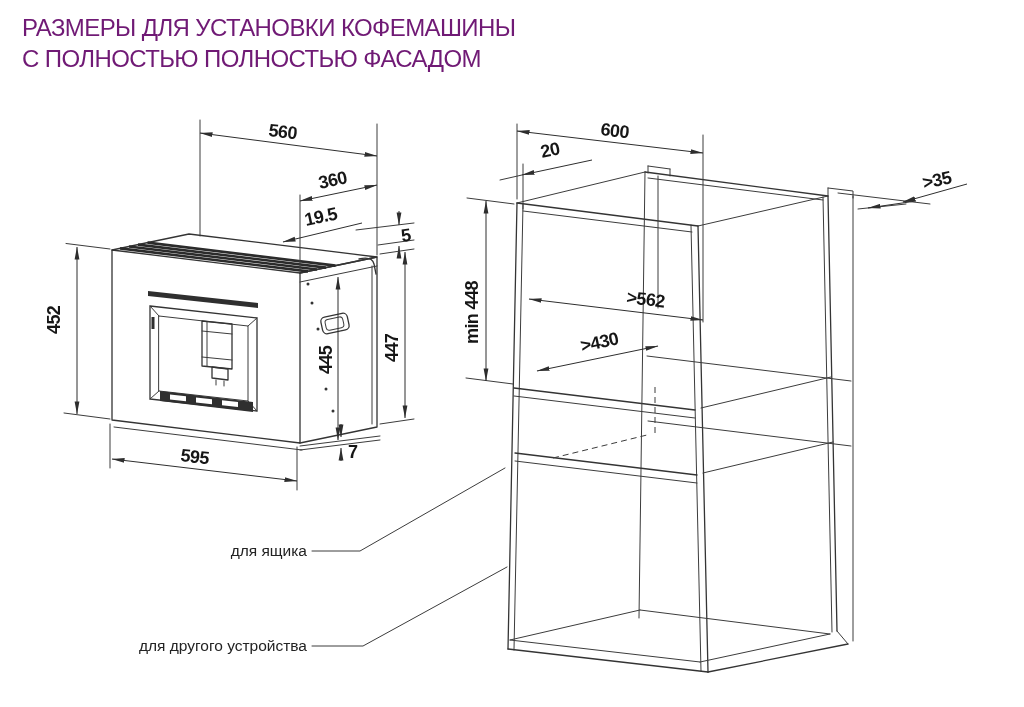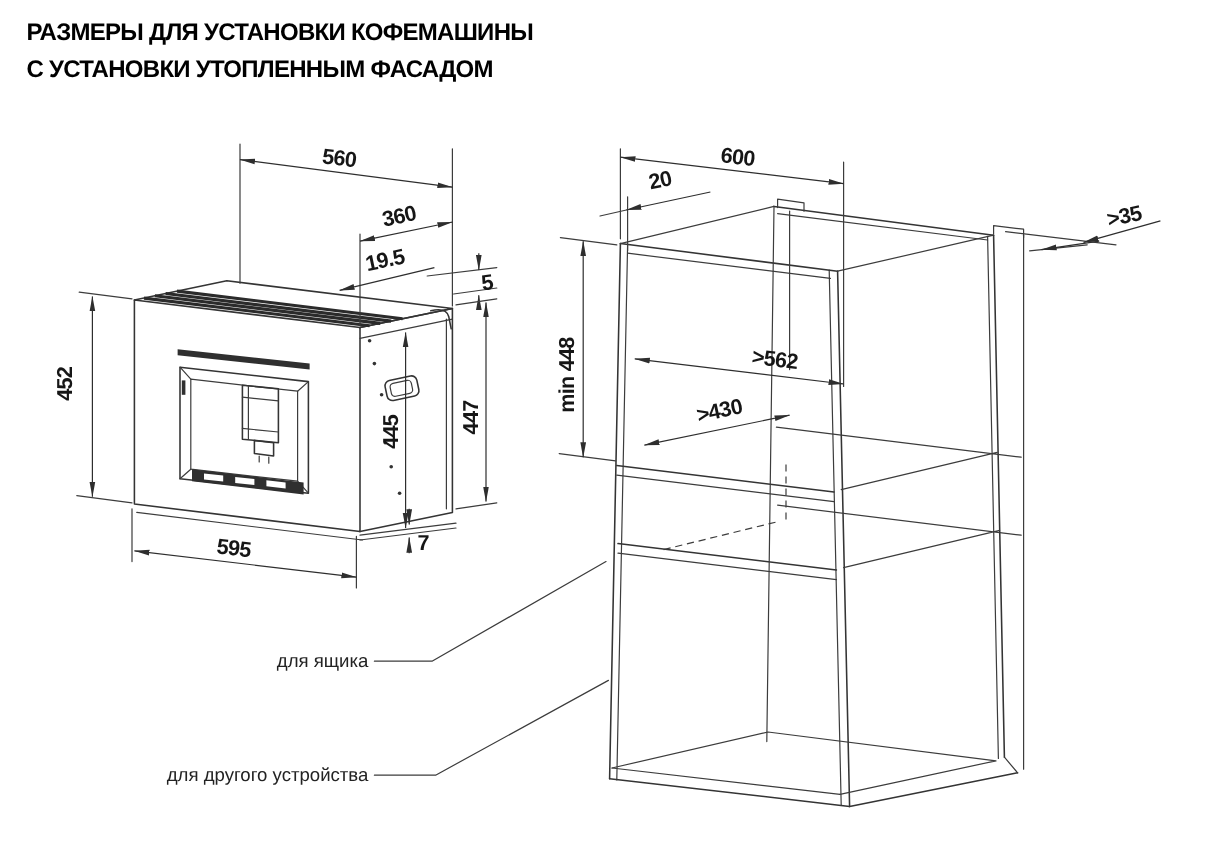--- a/index.html
+++ b/index.html
@@ -1,19 +1,19 @@
 <!DOCTYPE html>
 <html><head>
 <meta charset="utf-8">
 <style>
   html,body{margin:0;padding:0;background:#fff;}
   .stage{position:relative;width:1024px;height:707px;background:#fff;overflow:hidden;
          font-family:"Liberation Sans", sans-serif;}
-  .title{position:absolute;left:22px;top:12px;color:#000000;font-weight:bold;
-         font-size:20px;line-height:31px;letter-spacing:-0.6px;white-space:nowrap;}
+  .title{position:absolute;left:22px;top:12px;color:#701a75;font-weight:normal;
+         font-size:24px;line-height:31px;letter-spacing:-0.6px;white-space:nowrap;}
   svg{position:absolute;left:0;top:0;}
   .ol{fill:none;stroke:#343434;stroke-width:1.3;stroke-linejoin:round;stroke-linecap:round;}
   .thin{fill:none;stroke:#3c3c3c;stroke-width:1;stroke-linejoin:round;stroke-linecap:round;}
   .dima{fill:none;stroke:#2e2e2e;stroke-width:1;marker-start:url(#arr);marker-end:url(#arr);}
   .dime{fill:none;stroke:#2e2e2e;stroke-width:1;marker-end:url(#arr);}
   .dims{fill:none;stroke:#2e2e2e;stroke-width:1;marker-start:url(#arr);}
   .rib{fill:none;stroke:#2b2b2b;stroke-width:2.6;}
   .dash{fill:none;stroke:#3c3c3c;stroke-width:1;stroke-dasharray:6 4;}
   .dk{fill:#2f2f2f;stroke:none;}
   .wt{fill:#ffffff;stroke:none;}
@@ -22,21 +22,21 @@
          fill:#161616;letter-spacing:-0.6px;}
   text.lbl{font-family:"Liberation Sans",sans-serif;font-size:15.5px;fill:#232323;}
 </style>
 </head>
 <body>
 
 <div class="stage">
 
   <div class="title">
     <div>РАЗМЕРЫ ДЛЯ УСТАНОВКИ КОФЕМАШИНЫ</div>
-    <div>С УСТАНОВКИ УТОПЛЕННЫМ ФАСАДОМ</div>
+    <div>С ПОЛНОСТЬЮ ПОЛНОСТЬЮ ФАСАДОМ</div>
   </div>
 
   <svg width="1024" height="707" viewBox="0 0 1024 707">
     <defs>
       <marker id="arr" viewBox="0 0 12 5" refX="11.6" refY="2.5" markerWidth="13" markerHeight="5.4" orient="auto-start-reverse" markerUnits="userSpaceOnUse">
         <path d="M12,2.5 L0,0.3 L0,4.7 Z" fill="#2e2e2e"></path>
       </marker>
     </defs>
 
     <g>

